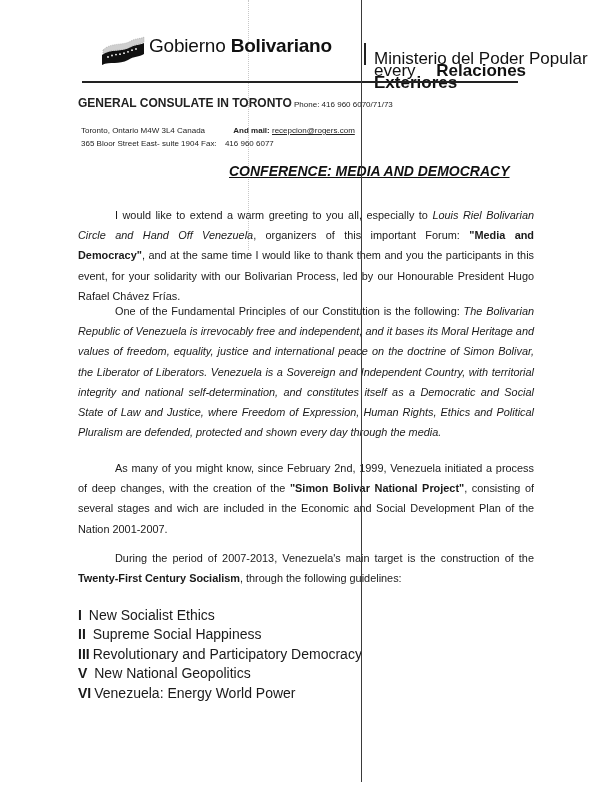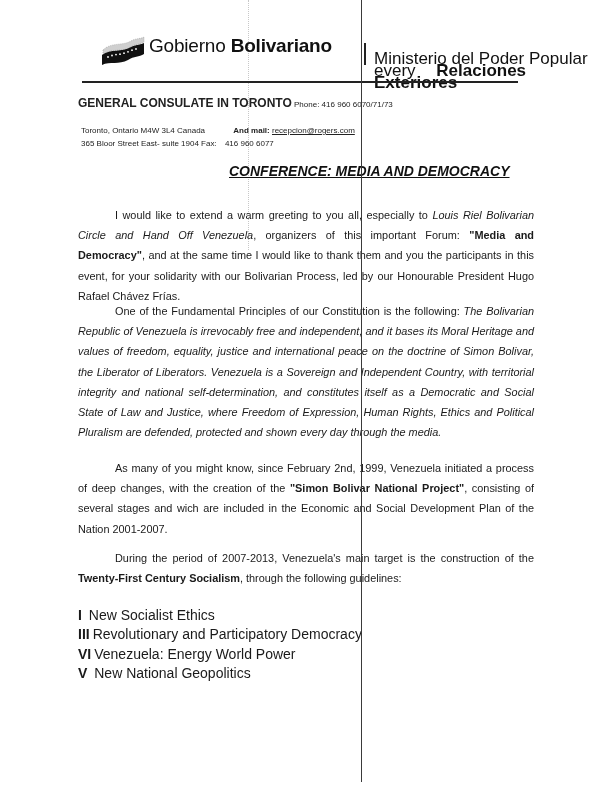--- a/index.html
+++ b/index.html
@@ -120,18 +120,19 @@
 <p class="para" style="top:458px;">
   <span class="indent"></span><span>As many of you might know, since February 2nd, 1999, Venezuela initiated a process of deep changes, with the creation of the </span><b>"Simon Bolivar National Project"</b><span>, consisting of several stages and wich are included in the Economic and Social Development Plan of the Nation 2001-2007.</span>
 </p>
 
 <p class="para" style="top:548px;">
   <span class="indent"></span><span>During the period of 2007-2013, Venezuela's main target is  the construction of the </span><b>Twenty-First Century Socialism</b><span>, through the following guidelines:</span>
 </p>
 
 <ul class="guidelines">
   <li><span class="num">I</span><span> New Socialist Ethics</span></li>
+  <li><span class="num">II</span><span> Supreme Social Happiness</span></li>
   <li><span class="num">III</span><span>Revolutionary and Participatory Democracy</span></li>
+  <li><span class="num">V</span><span> New National Geopolitics</span></li>
   <li><span class="num">VI</span><span>Venezuela: Energy World Power</span></li>
-  <li><span class="num">V</span><span> New National Geopolitics</span></li>
 </ul>
 
 <div class="scan-line"></div>
 
 </body></html>

